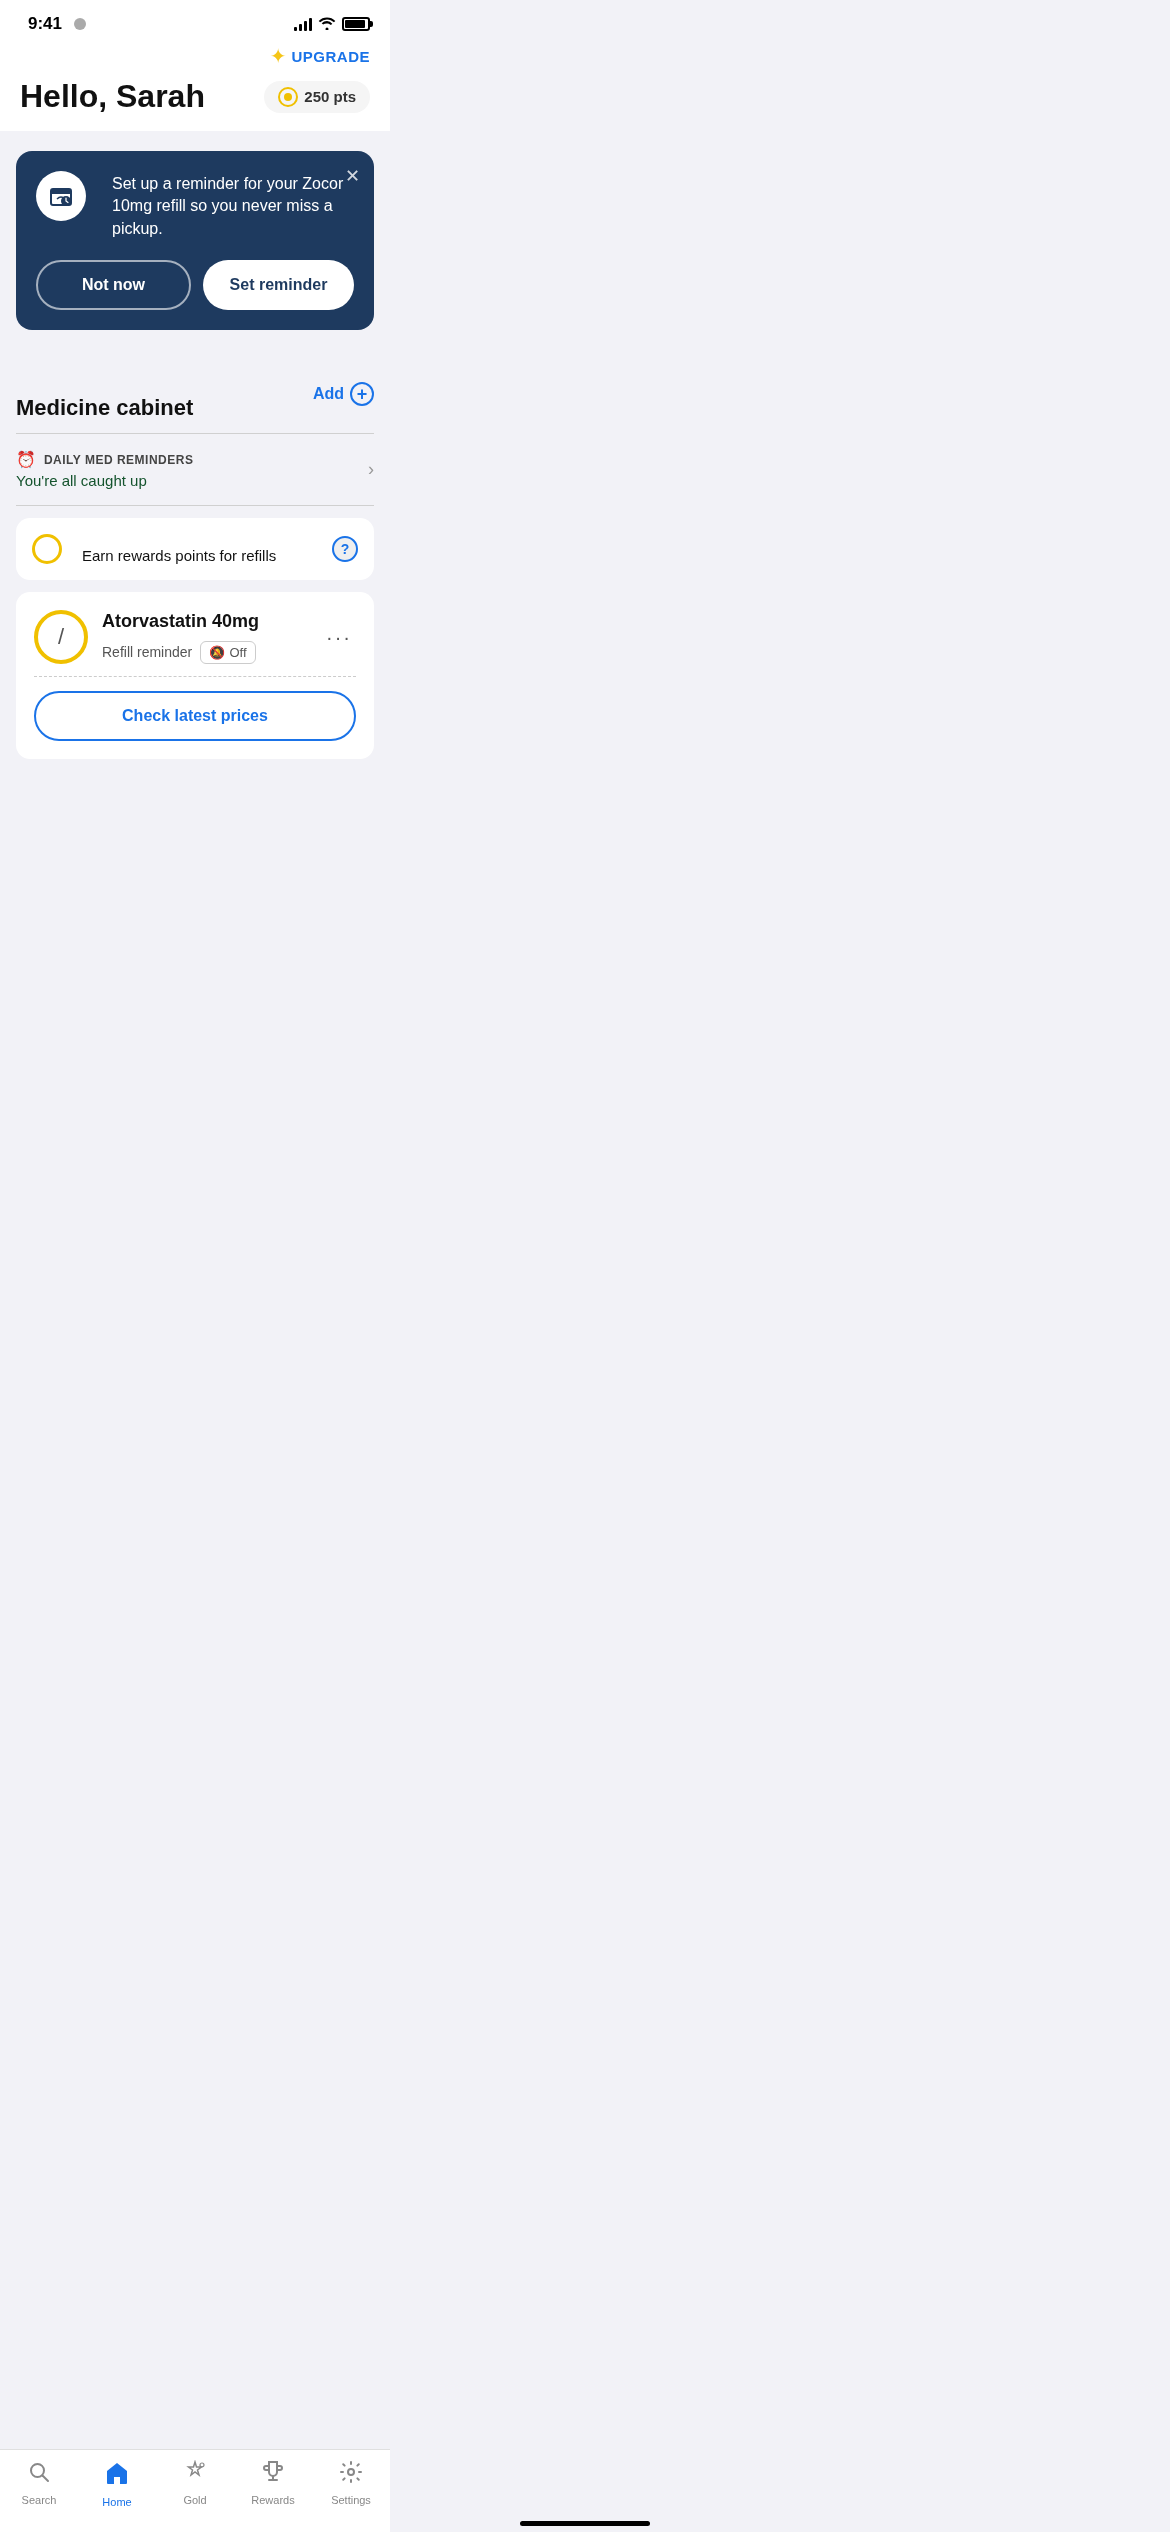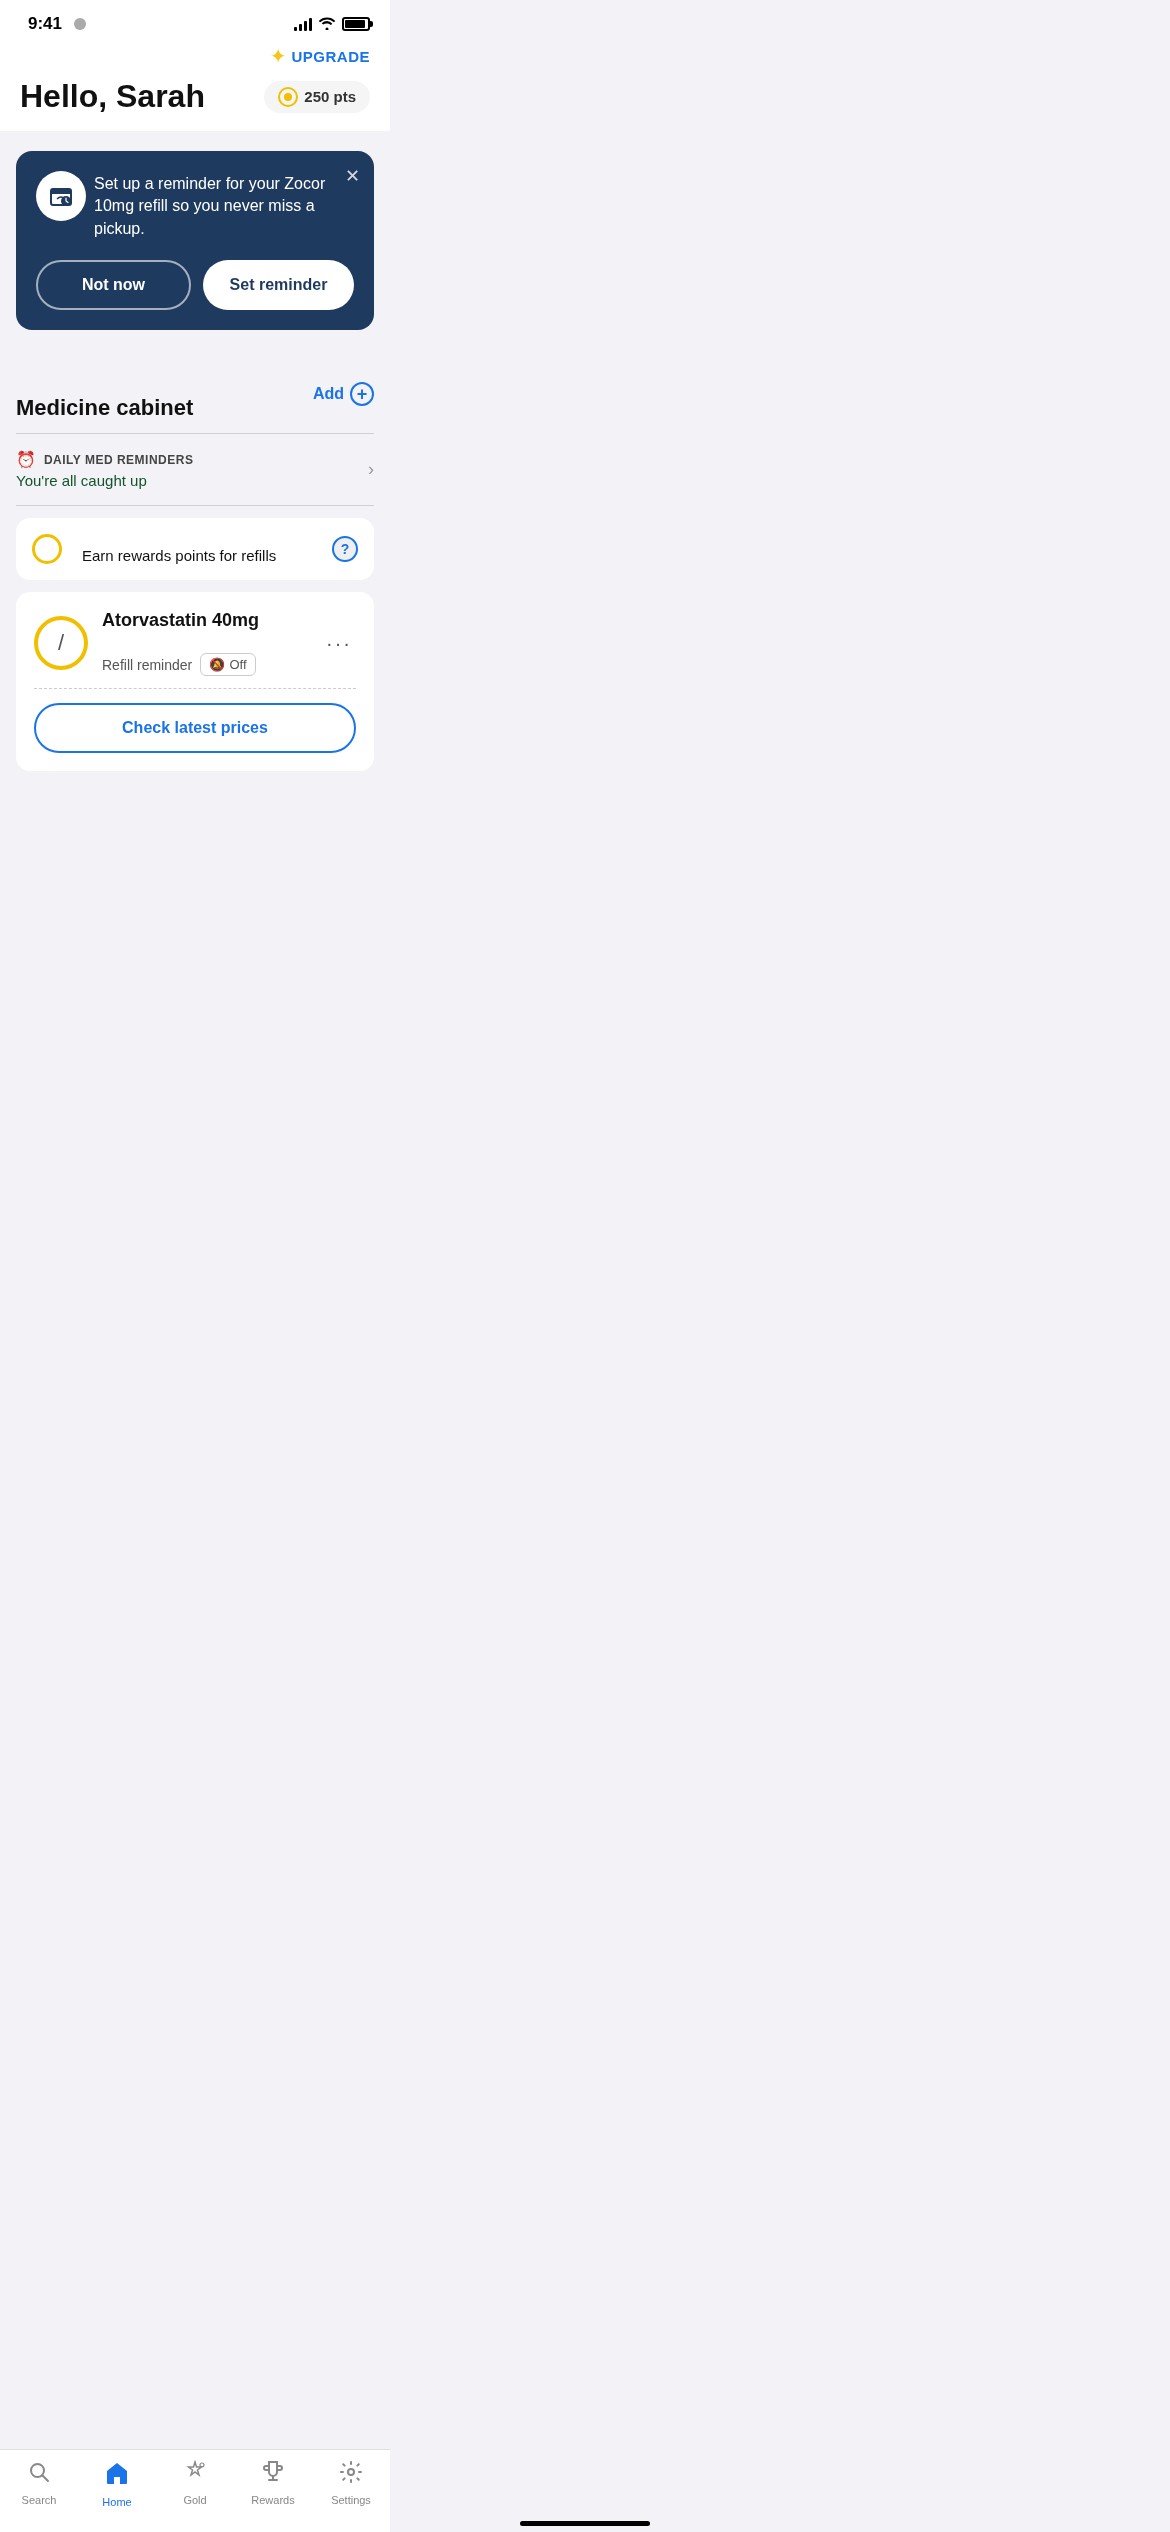--- a/index.html
+++ b/index.html
@@ -173,21 +173,21 @@
       color: #fff;
       font-size: 18px;
       background: none;
       border: none;
       cursor: pointer;
       opacity: 0.8;
     }
     .reminder-content {
       display: flex;
       align-items: flex-start;
-      gap: 8px;
+      gap: 26px;
       margin-bottom: 20px;
     }
     .reminder-icon {
       width: 50px;
       height: 50px;
       background: #fff;
       border-radius: 50%;
       display: flex;
       align-items: center;
       justify-content: center;
@@ -385,21 +385,21 @@
       color: #555;
       font-weight: 300;
     }
     .med-info {
       flex: 1;
     }
     .med-name {
       font-size: 18px;
       font-weight: 700;
       color: #111;
-      margin-bottom: 22px;
+      margin-bottom: 9px;
     }
     .med-reminder-row {
       display: flex;
       align-items: center;
       gap: 8px;
     }
     .med-reminder-label {
       font-size: 14px;
       color: #555;
     }

